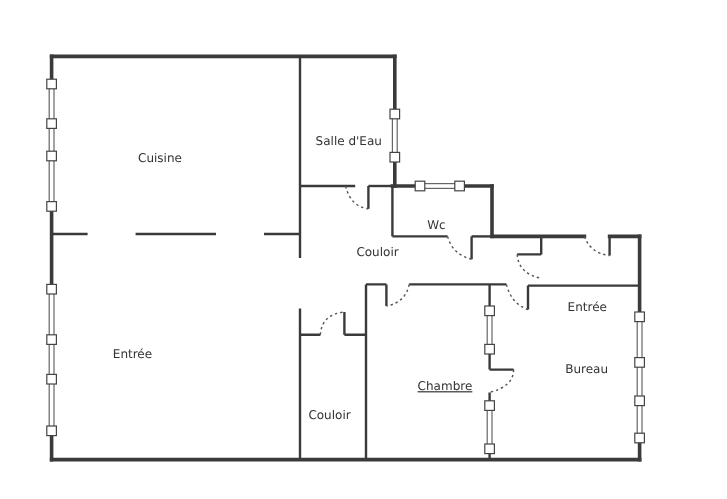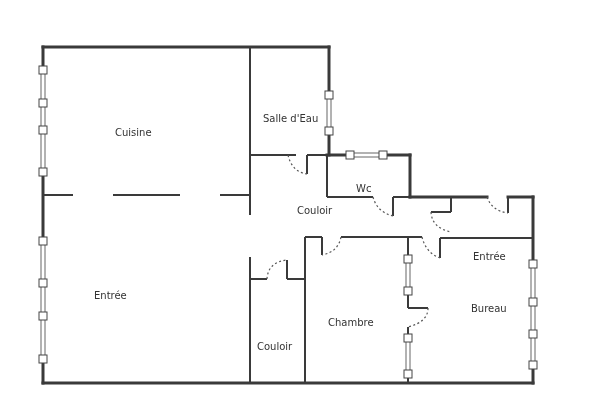--- a/index.html
+++ b/index.html
@@ -114,15 +114,15 @@
     <rect class="win" x="404" y="370" width="8" height="8"></rect>
   </g>
 </svg>
 
 <div class="label" style="left:115px; top:127px;text-align:right;">Cuisine</div>
 <div class="label" style="left:263px; top:113px;">Salle d'Eau</div>
 <div class="label" style="left:356px; top:183px;text-align:center;">Wc</div>
 <div class="label" style="left:297px; top:205px;">Couloir</div>
 <div class="label" style="left:473px; top:219px;margin-top:32px;">Entrée</div>
 <div class="label" style="left:94px; top:290px;">Entrée</div>
-<div class="label" style="left:328px; top:317px;">Chambre</div>
+<div class="label" style="left:348px; top:317px;text-decoration:underline;">Chambre</div>
 <div class="label" style="left:471px; top:303px;">Bureau</div>
 <div class="label" style="left:257px; top:341px;">Couloir</div>
 
 </body></html>

